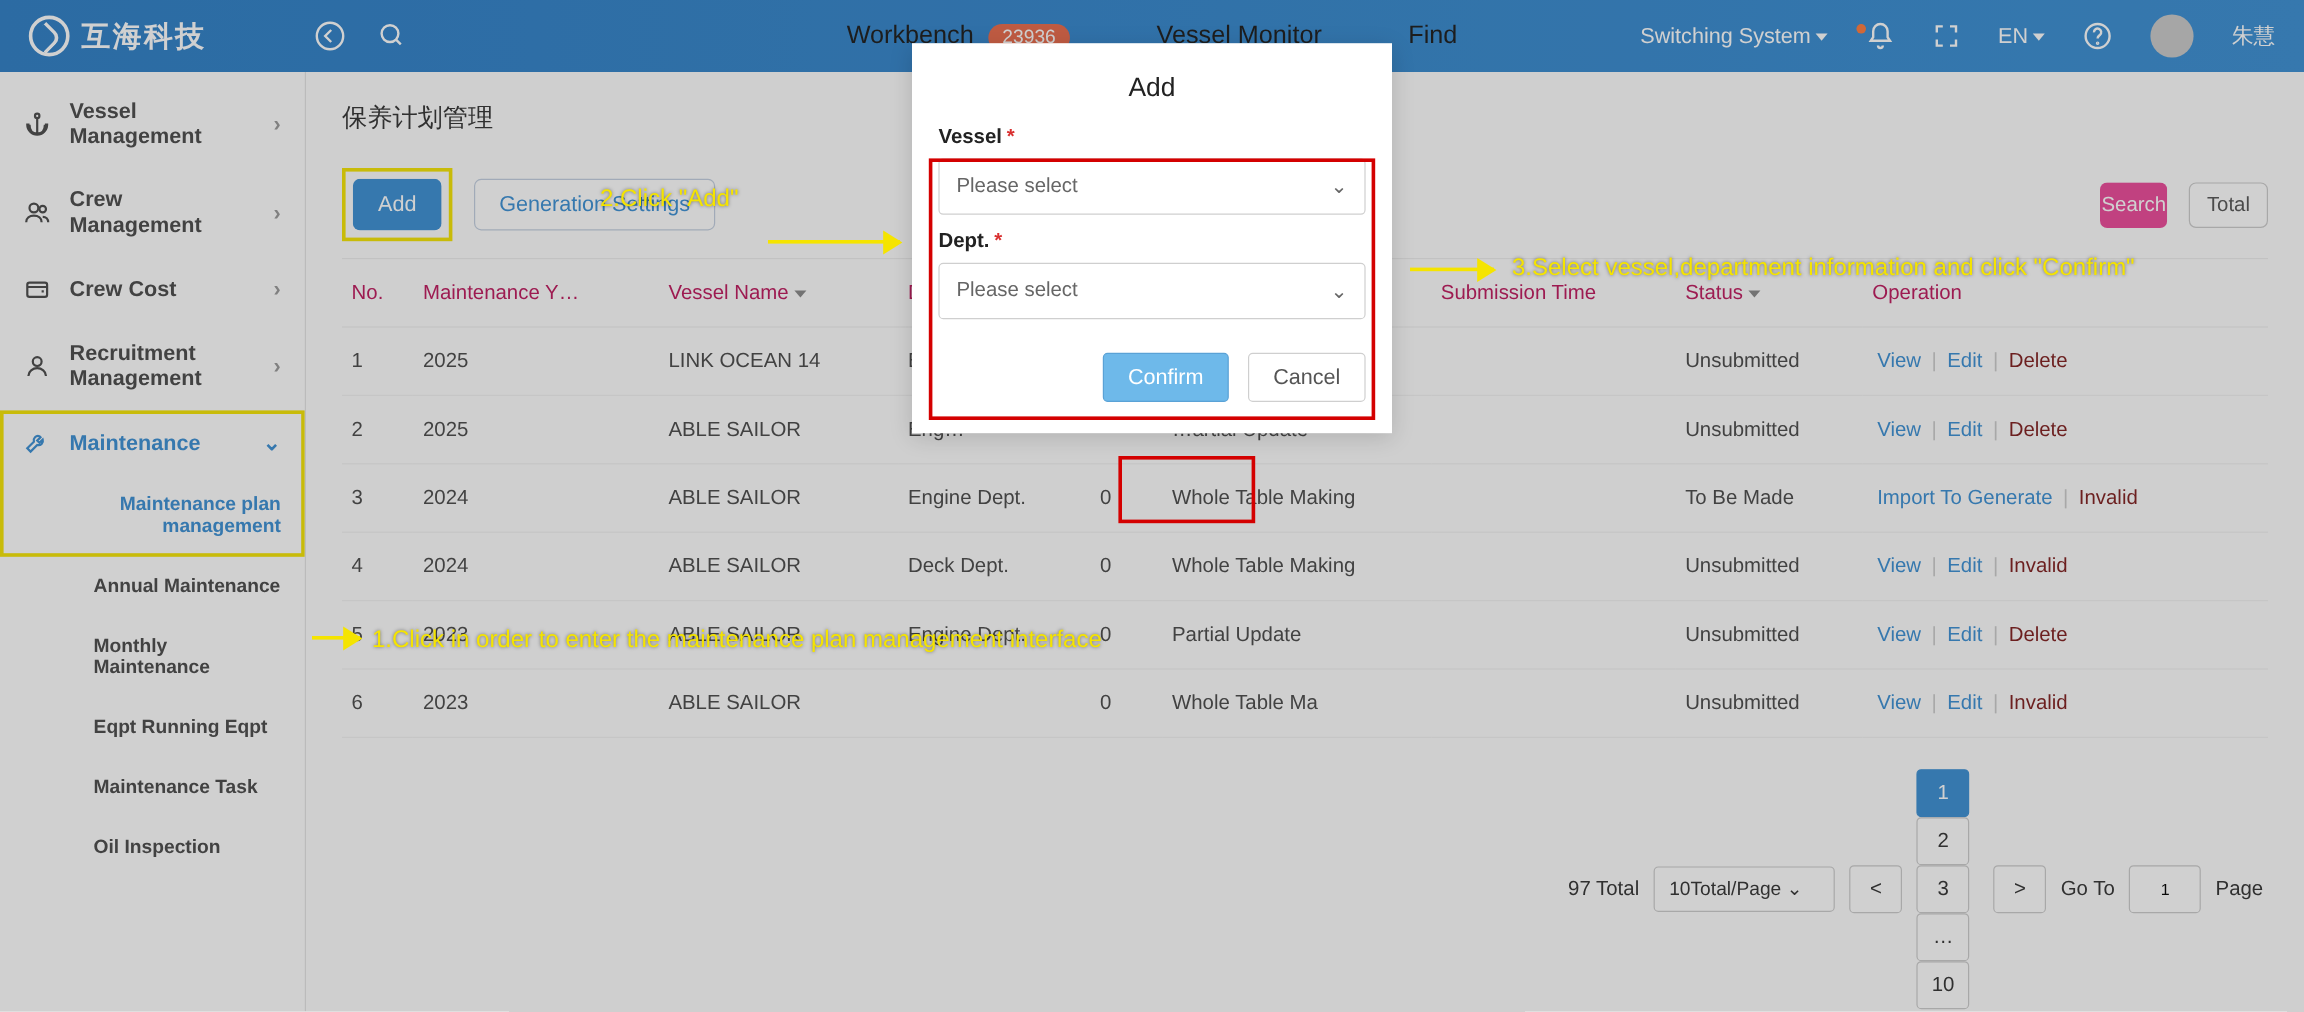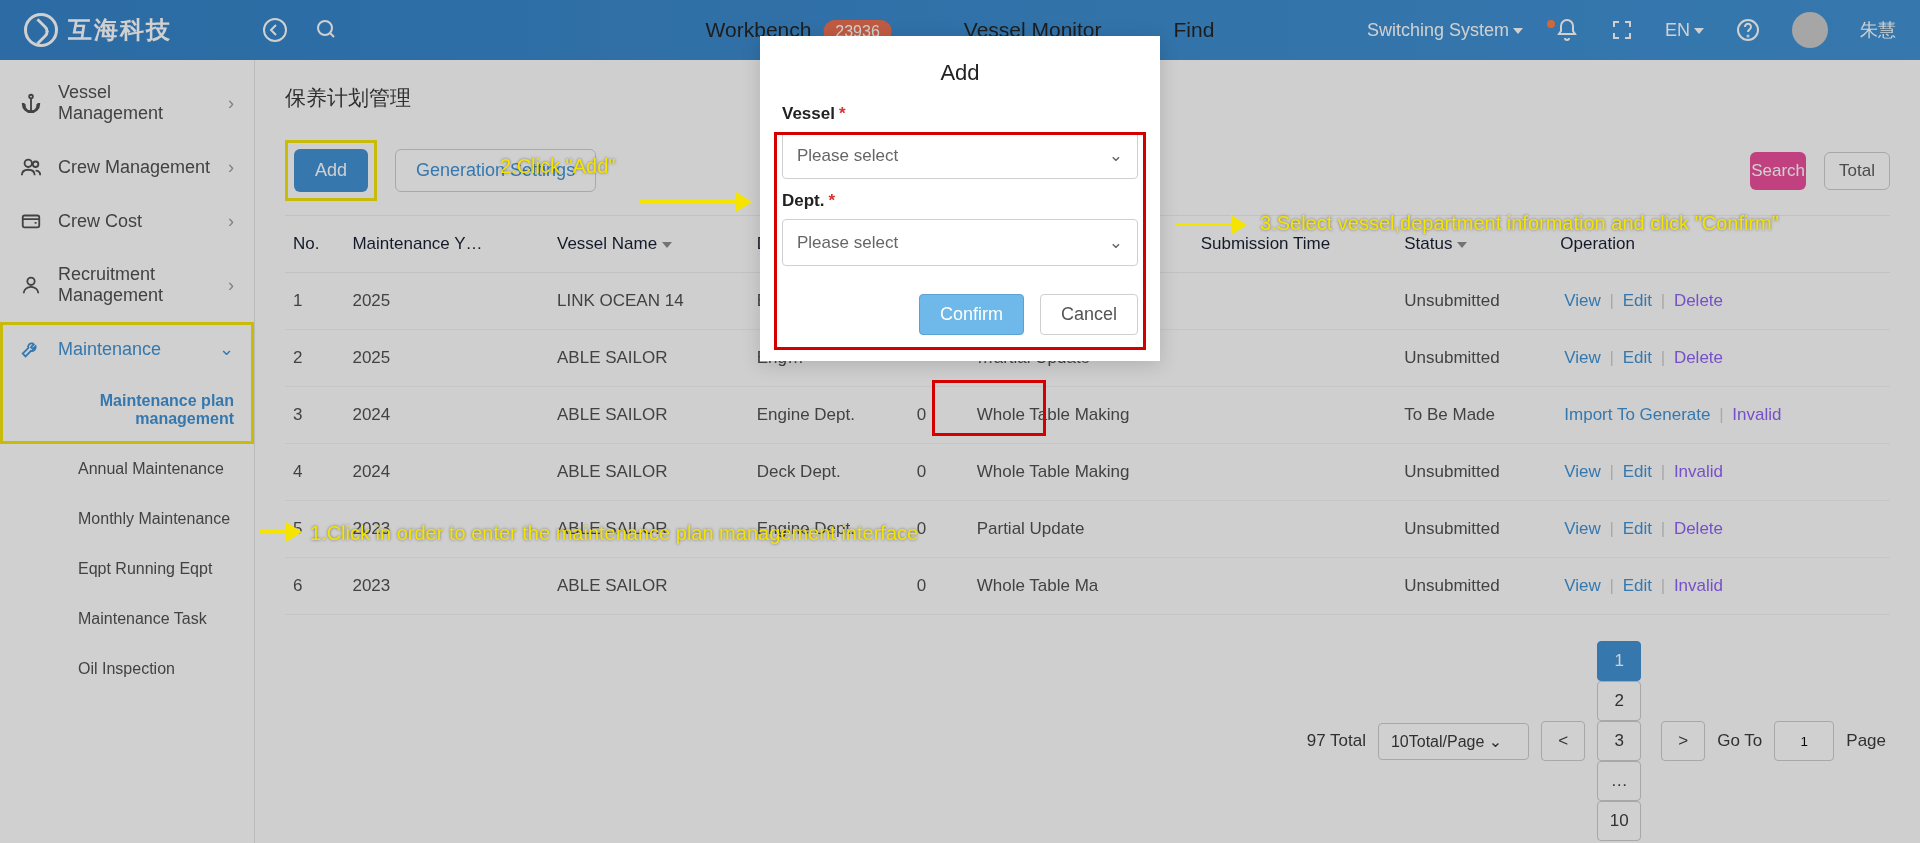--- a/index.html
+++ b/index.html
@@ -15,21 +15,21 @@
 .top-center { position:absolute; left:50%; transform:translateX(-50%); display:flex; gap:72px; font-size:21px; color:#1a1a1a; align-items:center; }
 .top-center .badge { background:#e9694a; color:#fff; border-radius:14px; padding:3px 12px; font-size:16px; margin-left:6px; }
 .top-right { margin-left:auto; display:flex; align-items:center; gap:32px; font-size:18px; }
 .avatar { width:36px; height:36px; border-radius:50%; background:#c9c9c9; }
 .chev { display:inline-block; width:0; height:0; border-left:5px solid transparent; border-right:5px solid transparent; border-top:6px solid #fff; margin-left:4px; vertical-align:middle; }
 
 
 .shell { display:flex; height:783px; }
 .sidebar { width:255px; background:#fff; border-right:1px solid #e5e5e5; overflow:hidden; padding-top:6px; }
 .sidebar::-webkit-scrollbar { width:8px; }
-.side-item { display:flex; align-items:center; padding:16px 20px; color:#4a4a4a; font-size:18px; gap:16px; cursor:pointer; }
+.side-item { display:flex; align-items:center; padding:16px 20px; color:#4a4a4a; font-size:18px; gap:16px; cursor:pointer;font-weight:bold; }
 .side-item .glyph { width:22px; height:22px; color:#4a4a4a; }
 .side-item .sichev { margin-left:auto; color:#999; }
 .side-item.active { color:#3a8fd4; }
 .side-item.active .glyph { color:#3a8fd4; }
 .side-item.sub { padding-left:78px; font-size:16px; }
 .side-item.sub.active { color:#3a8fd4; font-weight:600; }
 .side-hl { outline:3px solid #f5e400; outline-offset:-3px;text-align:right; }
 
 .main { flex:1; background:#fefefe; padding:24px 30px 12px 30px; position:relative; overflow:hidden; }
 .page-title { font-size:21px; color:#333; margin-bottom:28px; }
@@ -38,42 +38,42 @@
 .btn { display:inline-flex; align-items:center; justify-content:center; border-radius:6px; font-size:18px; cursor:pointer; border:1px solid transparent; padding:10px 20px; }
 .btn-primary { background:#3a8fd4; color:#fff; }
 .btn-outline { background:#fff; border-color:#c3cfe0; color:#3a8fd4; }
 .btn-search { background:#ec4899; color:#fff; padding:8px 0; font-size:17px; }
 .btn-reset { background:#fff; border:1px solid #ccc; color:#555; padding:8px 14px; font-size:17px; }
 .add-hl { display:inline-block; padding:6px; border:3px solid #f5e400; }
 
 .table-wrap { border-top:1px solid #eee; }
 table { width:100%; border-collapse:collapse; }
 th,td { text-align:left; padding:18px 8px; font-size:17px; color:#4a4a4a; }
-th { color:#0f172a; font-weight:500; cursor:default; border-bottom:1px solid #eee; white-space:nowrap; }
+th { color:#be185d; font-weight:500; cursor:default; border-bottom:1px solid #eee; white-space:nowrap; }
 th .tri { display:inline-block; width:0; height:0; border-left:5px solid transparent; border-right:5px solid transparent; border-top:6px solid #888; margin-left:5px; vertical-align:middle; }
 tbody tr { border-bottom:1px solid #f2f2f2; }
 .op a { color:#3a8fd4; text-decoration:none; margin:0 4px; cursor:pointer; }
-.op a.del { color:#8b5cf6; }
+.op a.del { color:#7f1d1d; }
 .op .sep { color:#ccc; }
 
 .footer { display:flex; align-items:center; justify-content:flex-end; gap:12px; padding:26px 4px 6px; font-size:17px; color:#333; }
 .sel { border:1px solid #ccc; border-radius:4px; padding:8px 26px 8px 12px; background:#fff; font-size:16px; position:relative; }
 .pg { border:1px solid #ccc; border-radius:4px; width:44px; height:40px; display:flex; align-items:center; justify-content:center; background:#fff; }
 .pg.active { background:#3a8fd4; color:#fff; border-color:#3a8fd4; }
 .goto-inp { width:60px; height:40px; border:1px solid #ccc; border-radius:4px; text-align:center; }
 
 
 .dim { position:absolute; inset:0; background:rgba(40,40,40,.22); z-index:5; pointer-events:none; }
 
 
 .modal { position:absolute; top:36px; left:760px; width:400px; background:#fff; z-index:10; box-shadow:0 4px 18px rgba(0,0,0,.15); padding:24px 22px 26px; }
 .modal h3 { text-align:center; font-size:22px; font-weight:500; margin-bottom:18px; color:#222; }
 .field-label { font-size:17px; color:#222; font-weight:600; margin:12px 0 8px; }
 .req { color:#d93030; margin-left:4px; }
-.select-box { border:1px solid #cfcfcf; border-radius:4px; padding:12px 14px; font-size:17px; color:#666; background:#fff; display:flex; justify-content:space-between; align-items:center; cursor:pointer; }
+.select-box { border:1px solid #cfcfcf; border-radius:4px; padding:12px 14px; font-size:17px; color:#666; background:#fff; display:flex; justify-content:space-between; align-items:flex-start; cursor:pointer; }
 .modal-actions { display:flex; gap:16px; justify-content:flex-end; margin-top:28px; }
 .m-confirm { background:#6eb9ea; color:#fff; border:1px solid #5aa2d6; padding:9px 20px; font-size:18px; border-radius:4px; cursor:pointer; }
 .m-cancel { background:#fff; border:1px solid #cfcfcf; color:#555; padding:9px 20px; font-size:18px; border-radius:4px; cursor:pointer; }
 .red-box { position:absolute; border:3px solid #d40000; pointer-events:none; z-index:12; }
 .red-box.fields { top:132px; left:774px; width:372px; height:218px; }
 .red-box.confirm { top:380px; left:932px; width:114px; height:56px; }
 
 
 .ann { position:absolute; color:#f5e400; font-size:20px; z-index:20; font-weight:500; text-shadow:0 0 3px rgba(0,0,0,.5); pointer-events:none; }
 .arrow-r { position:absolute; height:3px; background:#f5e400; z-index:20; }

